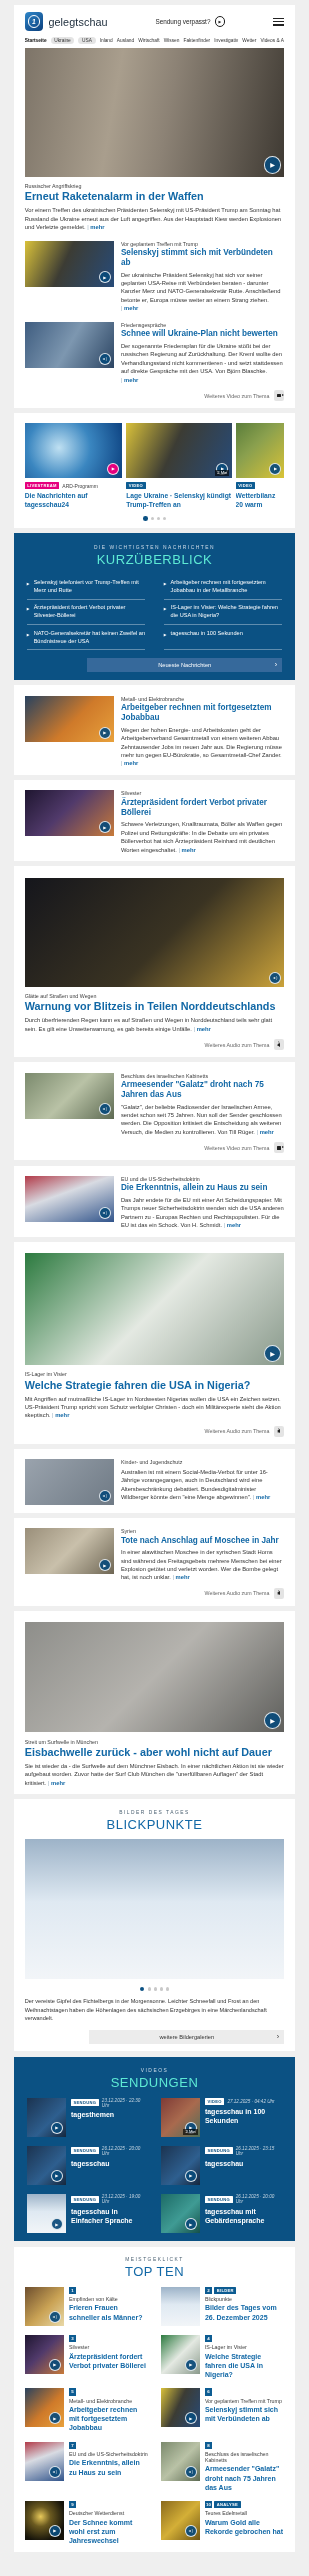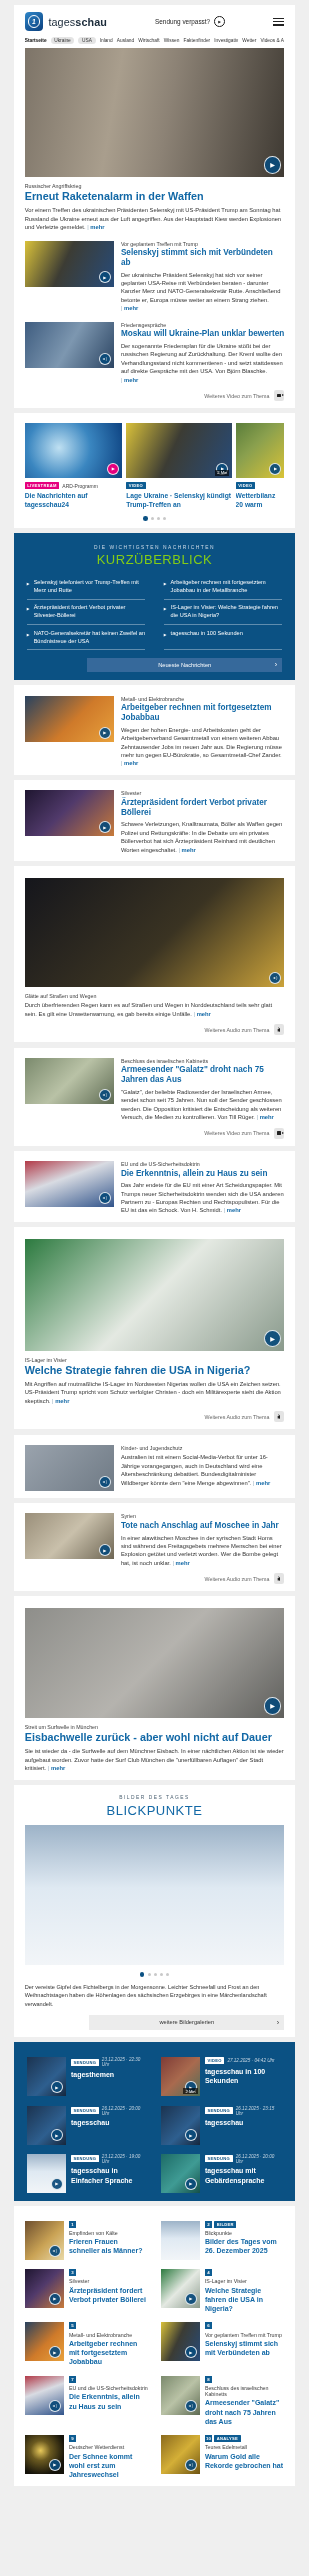--- a/index.html
+++ b/index.html
@@ -16,21 +16,21 @@
 
   
   .topbar { display:flex; align-items:center; }
   .logo { width:18.5px; height:18.5px; border-radius:4.1px;
     background:linear-gradient(145deg,#2f86c8,#0a3f7d);
     display:flex; align-items:center; justify-content:center; flex:0 0 auto; }
   .logo i { width:12.4px; height:12.4px; border:1px solid #fff; border-radius:50%;
     display:flex; align-items:center; justify-content:center;
     color:#fff; font-style:italic; font-weight:bold; font-size:6.7px; }
   .brand { font-size:10.8px; color:#1b2b3a; margin-left:5.2px; letter-spacing:0.1px; }
-  .brand b { font-weight:700; }
+  .brand b { font-weight:400; }
   .missed { margin:0 auto; display:flex; align-items:center; gap:4.1px; font-size:6.4px; color:#1e1e1e; }
   .pcirc { width:10.8px; height:10.8px; border:1px solid #1d1d1d; border-radius:50%;
     display:flex; align-items:center; justify-content:center; font-size:3.6px; color:#111; }
   .burger { display:flex; flex-direction:column; gap:2.1px; padding:2.1px 0; }
   .burger i { width:11.3px; height:1.3px; background:#222; display:block; }
   .nav { display:flex; gap:4.1px; align-items:center; margin-top:5.7px; font-size:4.8px;
     color:#333; white-space:nowrap; overflow:hidden; }
   .navitem.current { font-weight:700; color:#101010; }
   .navitem.pill { background:#e4e4e4; border-radius:4.6px; padding:1px 3.6px; }
 
@@ -72,21 +72,21 @@
   .badge { display:inline-block; background:#0d5c92; color:#fff; font-size:4.1px; font-weight:700;
     padding:1px 2.6px; letter-spacing:0.3px; text-transform:uppercase; border-radius:0.5px; vertical-align:middle; }
   .badge.pink { background:#e6007e; }
   .badge.light { background:#fff; color:#0b5183; }
 
   
   .sechead { text-align:center; margin:3.1px 0 7.2px; }
   .seclabel { font-size:4.9px; letter-spacing:1.5px; color:#4c6172; text-transform:uppercase; }
   .sectitle { font-size:13px; color:#1268a6; letter-spacing:0.5px; margin-top:2.6px; font-weight:500; }
   .bluecard .seclabel { color:#cfdce8; }
-  .bluecard .sectitle { color:#84cc16; }
+  .bluecard .sectitle { color:#5eead4; }
 
   
   .btn { display:flex; align-items:center; justify-content:center; position:relative;
     width:195px; height:14.4px; font-size:5.7px; margin-left:auto; margin-top:7.2px; }
   .btn .chev { position:absolute; right:5.2px; font-size:7.2px; line-height:1; }
   .btn.bluebtn { background:#36699b; color:#fff; }
   .btn.graybtn { background:#ececec; color:#333; }
 
   
   .live-row { display:flex; gap:4.1px; margin-top:2.1px; }
@@ -146,21 +146,21 @@
   .ph-gold { background:linear-gradient(135deg,#8a6a1d,#d4af37 50%,#6e5412); }
 </style>
 </head>
 <body>
 
 <section class="card" data-interactable="false">
   <div class="topbar" data-interactable="false">
     <span class="logo" data-interactable="true">
         <i>1</i>
       </span>
-    <span class="brand" data-interactable="true"><span>tages</span><b>schau</b></span>
+    <span class="brand" data-interactable="true"><span>gelegt</span><b>schau</b></span>
     <span class="missed" data-interactable="true">
       <span>Sendung verpasst?</span>
       <span class="pcirc" data-interactable="false">▶</span>
     </span>
     <span class="burger" data-interactable="true">
         <i></i>
         <i></i>
         <i></i>
       </span>
   </div>
@@ -202,21 +202,21 @@
             <span class="mehr" data-interactable="true"><span>mehr</span></span></p>
         </div>
       </div>
 
       <div class="row" data-interactable="true">
         <div class="thumb tw ph ph-steel" data-interactable="true">
           <span class="ov audio" data-interactable="false"></span>
         </div>
         <div class="stx">
           <div class="kicker" data-interactable="false">Friedensgespräche</div>
-          <h3 class="hl md" data-interactable="true">Moskau will Ukraine-Plan unklar bewerten</h3>
+          <h3 class="hl md" data-interactable="true">Schnee will Ukraine-Plan nicht bewerten</h3>
           <p class="teaser" data-interactable="false"><span>Der sogenannte Friedensplan für die Ukraine stößt bei der russischen Regierung auf Zurückhaltung. Der Kreml wollte den Verhandlungsstand nicht kommentieren - und setzt stattdessen auf direkte Gespräche mit den USA. Von Björn Blaschke.</span>
             <span class="mehr" data-interactable="true"><span>mehr</span></span></p>
         </div>
       </div>
     </div>
 
   <div class="cfoot" data-interactable="true">
     <span>Weiteres Video zum Thema</span>
     <span class="ficon video" data-interactable="false">
         <i></i>
@@ -341,20 +341,21 @@
         <span class="mehr" data-interactable="true"><span>mehr</span></span></p>
     </div>
   </div>
 </section>
 
 <section class="card" data-interactable="false">
   <div class="bigimg ph ph-darkroad" style="height:109px" data-interactable="true">
     <span class="ov audio" data-interactable="false"></span>
   </div>
   <div class="kicker" data-interactable="false">Glätte auf Straßen und Wegen</div>
+  <h2 class="hl lg" data-interactable="true">Warnung vor Blitzeis in Teilen Norddeutschlands</h2>
   <p class="teaser" data-interactable="false"><span>Durch überfrierenden Regen kann es auf Straßen und Wegen in Norddeutschland teils sehr glatt sein. Es gilt eine Unwetterwarnung, es gab bereits einige Unfälle.</span>
     <span class="mehr" data-interactable="true"><span>mehr</span></span></p>
   <div class="cfoot" data-interactable="true">
     <span>Weiteres Audio zum Thema</span>
       <span class="ficon audio" data-interactable="false">
         <i></i>
       </span>
   </div>
 </section>
 
@@ -466,20 +467,24 @@
       <span data-interactable="true"></span>
     </div>
   <p class="caption" data-interactable="false">Der vereiste Gipfel des Fichtelbergs in der Morgensonne. Leichter Schneefall und Frost an den Weihnachtstagen haben die Höhenlagen des sächsischen Erzgebirges in eine Märchenlandschaft verwandelt.</p>
   <div class="btn graybtn" data-interactable="true">
     <span>weitere Bildergalerien</span>
       <span class="chev" data-interactable="false">›</span>
   </div>
 </section>
 
 <section class="bluecard" data-interactable="false">
+  <div class="sechead">
+    <div class="seclabel" data-interactable="false">VIDEOS</div>
+    <div class="sectitle" data-interactable="false">SENDUNGEN</div>
+  </div>
   <div class="vgrid">
 
       <div class="vitem" data-interactable="true">
         <div class="vthumb ph ph-studio" data-interactable="true">
           <span class="ov play" data-interactable="false"></span>
 
         </div>
         <div>
           <div class="vline">
             <span class="badge light" data-interactable="false">SENDUNG</span>
@@ -555,20 +560,24 @@
             <span class="badge light" data-interactable="false">SENDUNG</span>
             <span class="vmeta" data-interactable="false">26.12.2025 · 20:00 Uhr</span>
           </div>
           <div class="vtitle" data-interactable="true">tagesschau mit Gebärdensprache</div>
         </div>
       </div>
     </div>
 </section>
 
 <section class="card" data-interactable="false">
+  <div class="sechead">
+    <div class="seclabel" data-interactable="false">MEISTGEKLICKT</div>
+    <div class="sectitle" data-interactable="false">TOP TEN</div>
+  </div>
   <div class="vgrid">
 
       <div class="titem" data-interactable="true">
         <div class="vthumb ph ph-warm" data-interactable="true">
           <span class="ov audio" data-interactable="false"></span>
         </div>
         <div>
           <div class="tbl">
             <span class="nbadge" data-interactable="false">1</span>
 

